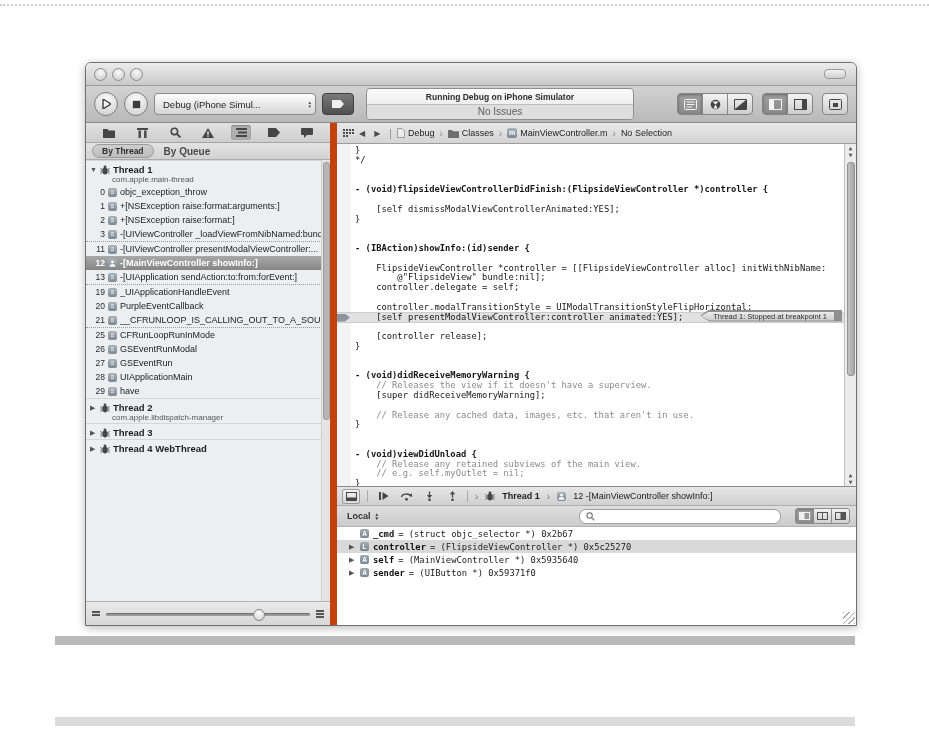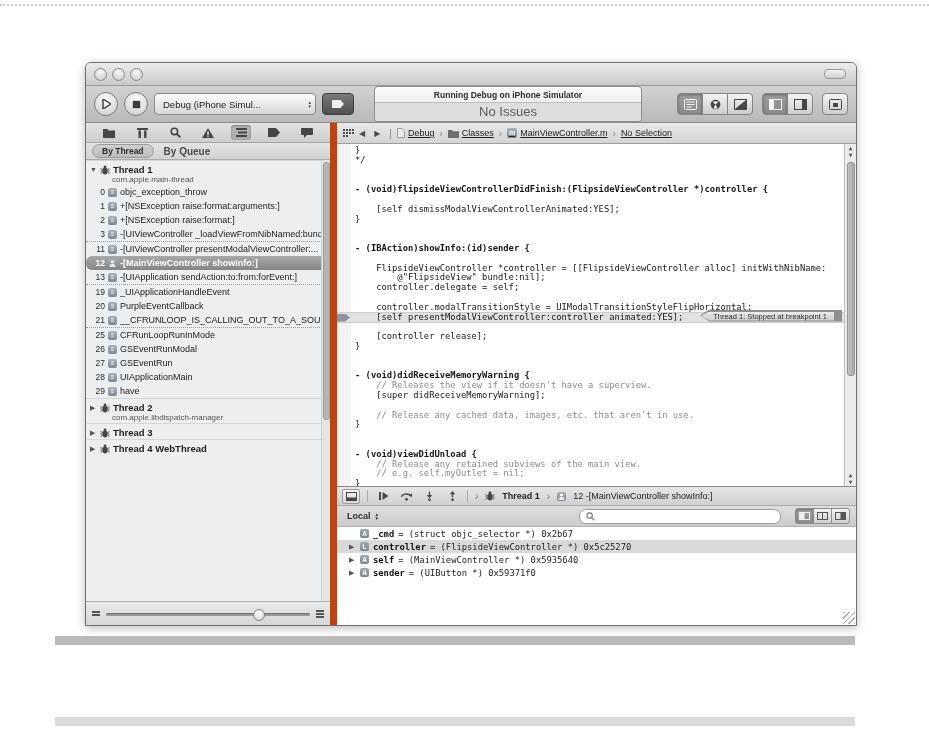--- a/index.html
+++ b/index.html
@@ -28,24 +28,24 @@
            display:flex;align-items:center;padding:0 8px;gap:6px;}
   .roundbtn{width:22px;height:22px;border-radius:50%;border:1px solid #7d7d7d;
             background:radial-gradient(circle at 50% 32%,#fdfdfd,#c9c9c9);
             display:flex;align-items:center;justify-content:center;}
   .scheme{height:20px;min-width:148px;border:1px solid #8a8a8a;border-radius:4px;
           background:linear-gradient(#fdfdfd,#d6d6d6);display:flex;align-items:center;
           padding:0 4px 0 8px;gap:6px;font-size:9.5px;color:#1e1e1e;}
   .stackarrows{display:flex;flex-direction:column;line-height:4px;font-size:5px;color:#444;}
   .bp-toggle{width:30px;height:20px;border-radius:4px;border:1px solid #3e3e3e;
              background:linear-gradient(#7a7a7a,#4f4f4f);display:flex;align-items:center;justify-content:center;}
-  .statusbox{width:266px;margin-left:14px;border:1px solid #8e8e8e;border-radius:4px;overflow:hidden;
+  .statusbox{width:266px;margin-left:6px;border:1px solid #8e8e8e;border-radius:4px;overflow:hidden;
              background:linear-gradient(#fbfbfb,#e2e2e2);text-align:center;}
   .statusbox .l1{font-size:8.5px;font-weight:bold;color:#2c2c2c;padding:3px 0 2px;}
-  .statusbox .l2{font-size:13px;color:#5c5c5c;border-top:1px solid #bdbdbd;background:#dedede;padding:1px 0 2px;}
+  .statusbox .l2{font-size:10px;color:#5c5c5c;border-top:1px solid #bdbdbd;background:#dedede;padding:1px 0 2px;}
   .tb-right{margin-left:auto;display:flex;align-items:center;gap:9px;}
   .seg{display:flex;}
   .segbtn{width:24px;height:20px;border:1px solid #858585;margin-left:-1px;
           background:linear-gradient(#f3f3f3,#cdcdcd);display:flex;align-items:center;justify-content:center;}
   .seg .segbtn:first-child{border-radius:4px 0 0 4px;margin-left:0;}
   .seg .segbtn:last-child{border-radius:0 4px 4px 0;}
   .seg .segbtn.only{border-radius:4px;}
   .segbtn.sel{background:linear-gradient(#9f9f9f,#8a8a8a);box-shadow:inset 0 1px 3px rgba(0,0,0,.35);}
 
   
@@ -66,42 +66,42 @@
   .disc{width:7px;font-size:7px;color:#555;}
   .tname{font-weight:bold;font-size:9.5px;color:#1e1e1e;}
   .tsub{font-size:8px;color:#555;margin-left:22px;}
   .frame{display:flex;align-items:center;height:14px;padding-left:5px;gap:3px;white-space:nowrap;}
   .frame .num{width:14px;text-align:right;font-size:8.5px;color:#2a2a2a;flex:none;}
   .frame-icon{width:9px;height:9px;border-radius:2px;flex:none;
               background:linear-gradient(#aab3bb,#7e8994);display:flex;align-items:center;justify-content:center;
               color:#fff;font-size:6px;line-height:9px;}
   .frame .lbl{font-size:9px;color:#1c1c1c;overflow:hidden;text-overflow:clip;}
   .frame.sep{border-bottom:1px dotted #9a9a9a;}
-  .frame.sel{background:linear-gradient(#a9a9a9,#868686);border-radius:6px;}
+  .frame.sel{background:linear-gradient(#a9a9a9,#868686);}
   .frame.sel .lbl,.frame.sel .num{color:#fff;font-weight:bold;}
   .navscroll{position:absolute;right:0;top:0;bottom:0;width:8px;background:#e4e4e4;border-left:1px solid #cfcfcf;}
   .navscroll .thumb{position:absolute;top:2px;left:1px;width:5px;height:58%;border-radius:3px;
                     background:#b5b5b5;border:1px solid #9d9d9d;}
   .nav-bottom{height:23px;border-top:1px solid #b2b2b2;background:linear-gradient(#e9e9e9,#d7d7d7);
               display:flex;align-items:center;padding:0 6px;gap:6px;}
   .slider{flex:1;position:relative;height:10px;}
   .slider .track{position:absolute;left:0;right:0;top:4px;height:3px;border-radius:2px;
                  background:#9b9b9b;box-shadow:inset 0 1px 1px rgba(0,0,0,.3);}
   .slider .knob{position:absolute;left:72%;top:0;width:10px;height:10px;border-radius:50%;
                 border:1px solid #878787;background:radial-gradient(circle at 50% 30%,#fff,#ccc);}
   .bars-icon{display:flex;flex-direction:column;gap:1px;}
   .bars-icon i{display:block;width:8px;height:2px;background:#555;}
 
   
   .editorcol{flex:1;display:flex;flex-direction:column;min-width:0;background:#fff;}
   .jumpbar{height:20px;background:linear-gradient(#e9e9e9,#d4d4d4);border-bottom:1px solid #9e9e9e;
            display:flex;align-items:center;padding:0 6px;gap:5px;font-size:9px;color:#222;white-space:nowrap;}
   .jumpbar .navarrows{color:#4c4c4c;font-size:8px;letter-spacing:4px;}
   .jb-sep{color:#8a8a8a;font-size:10px;}
-  .crumb{display:flex;align-items:center;gap:3px;text-decoration:underline;}
+  .crumb{display:flex;align-items:center;gap:3px;}
   .mbadge{width:10px;height:10px;border-radius:2px;background:linear-gradient(#a9b2ba,#7c8894);
           color:#fff;font-size:7px;font-weight:bold;text-align:center;line-height:10px;}
   .codearea{flex:1;position:relative;overflow:hidden;background:#fff;
             font-family:"DejaVu Sans Mono","Liberation Mono",monospace;font-size:8.8px;line-height:9.8px;}
   .gutter{position:absolute;left:0;top:0;bottom:0;width:14px;background:#f3f3f3;}
   .codelines{position:absolute;left:0;right:11px;top:2px;white-space:pre;}
   .cl{height:9.8px;padding-left:18px;position:relative;color:#161616;}
   .cl.comment{color:#8a8a8a;}
   .cl.decl{font-weight:bold;}
   .cl.bp{background:#e1e1e1;box-shadow:0 -1px 0 #cdcdcd,0 1px 0 #cdcdcd;}

